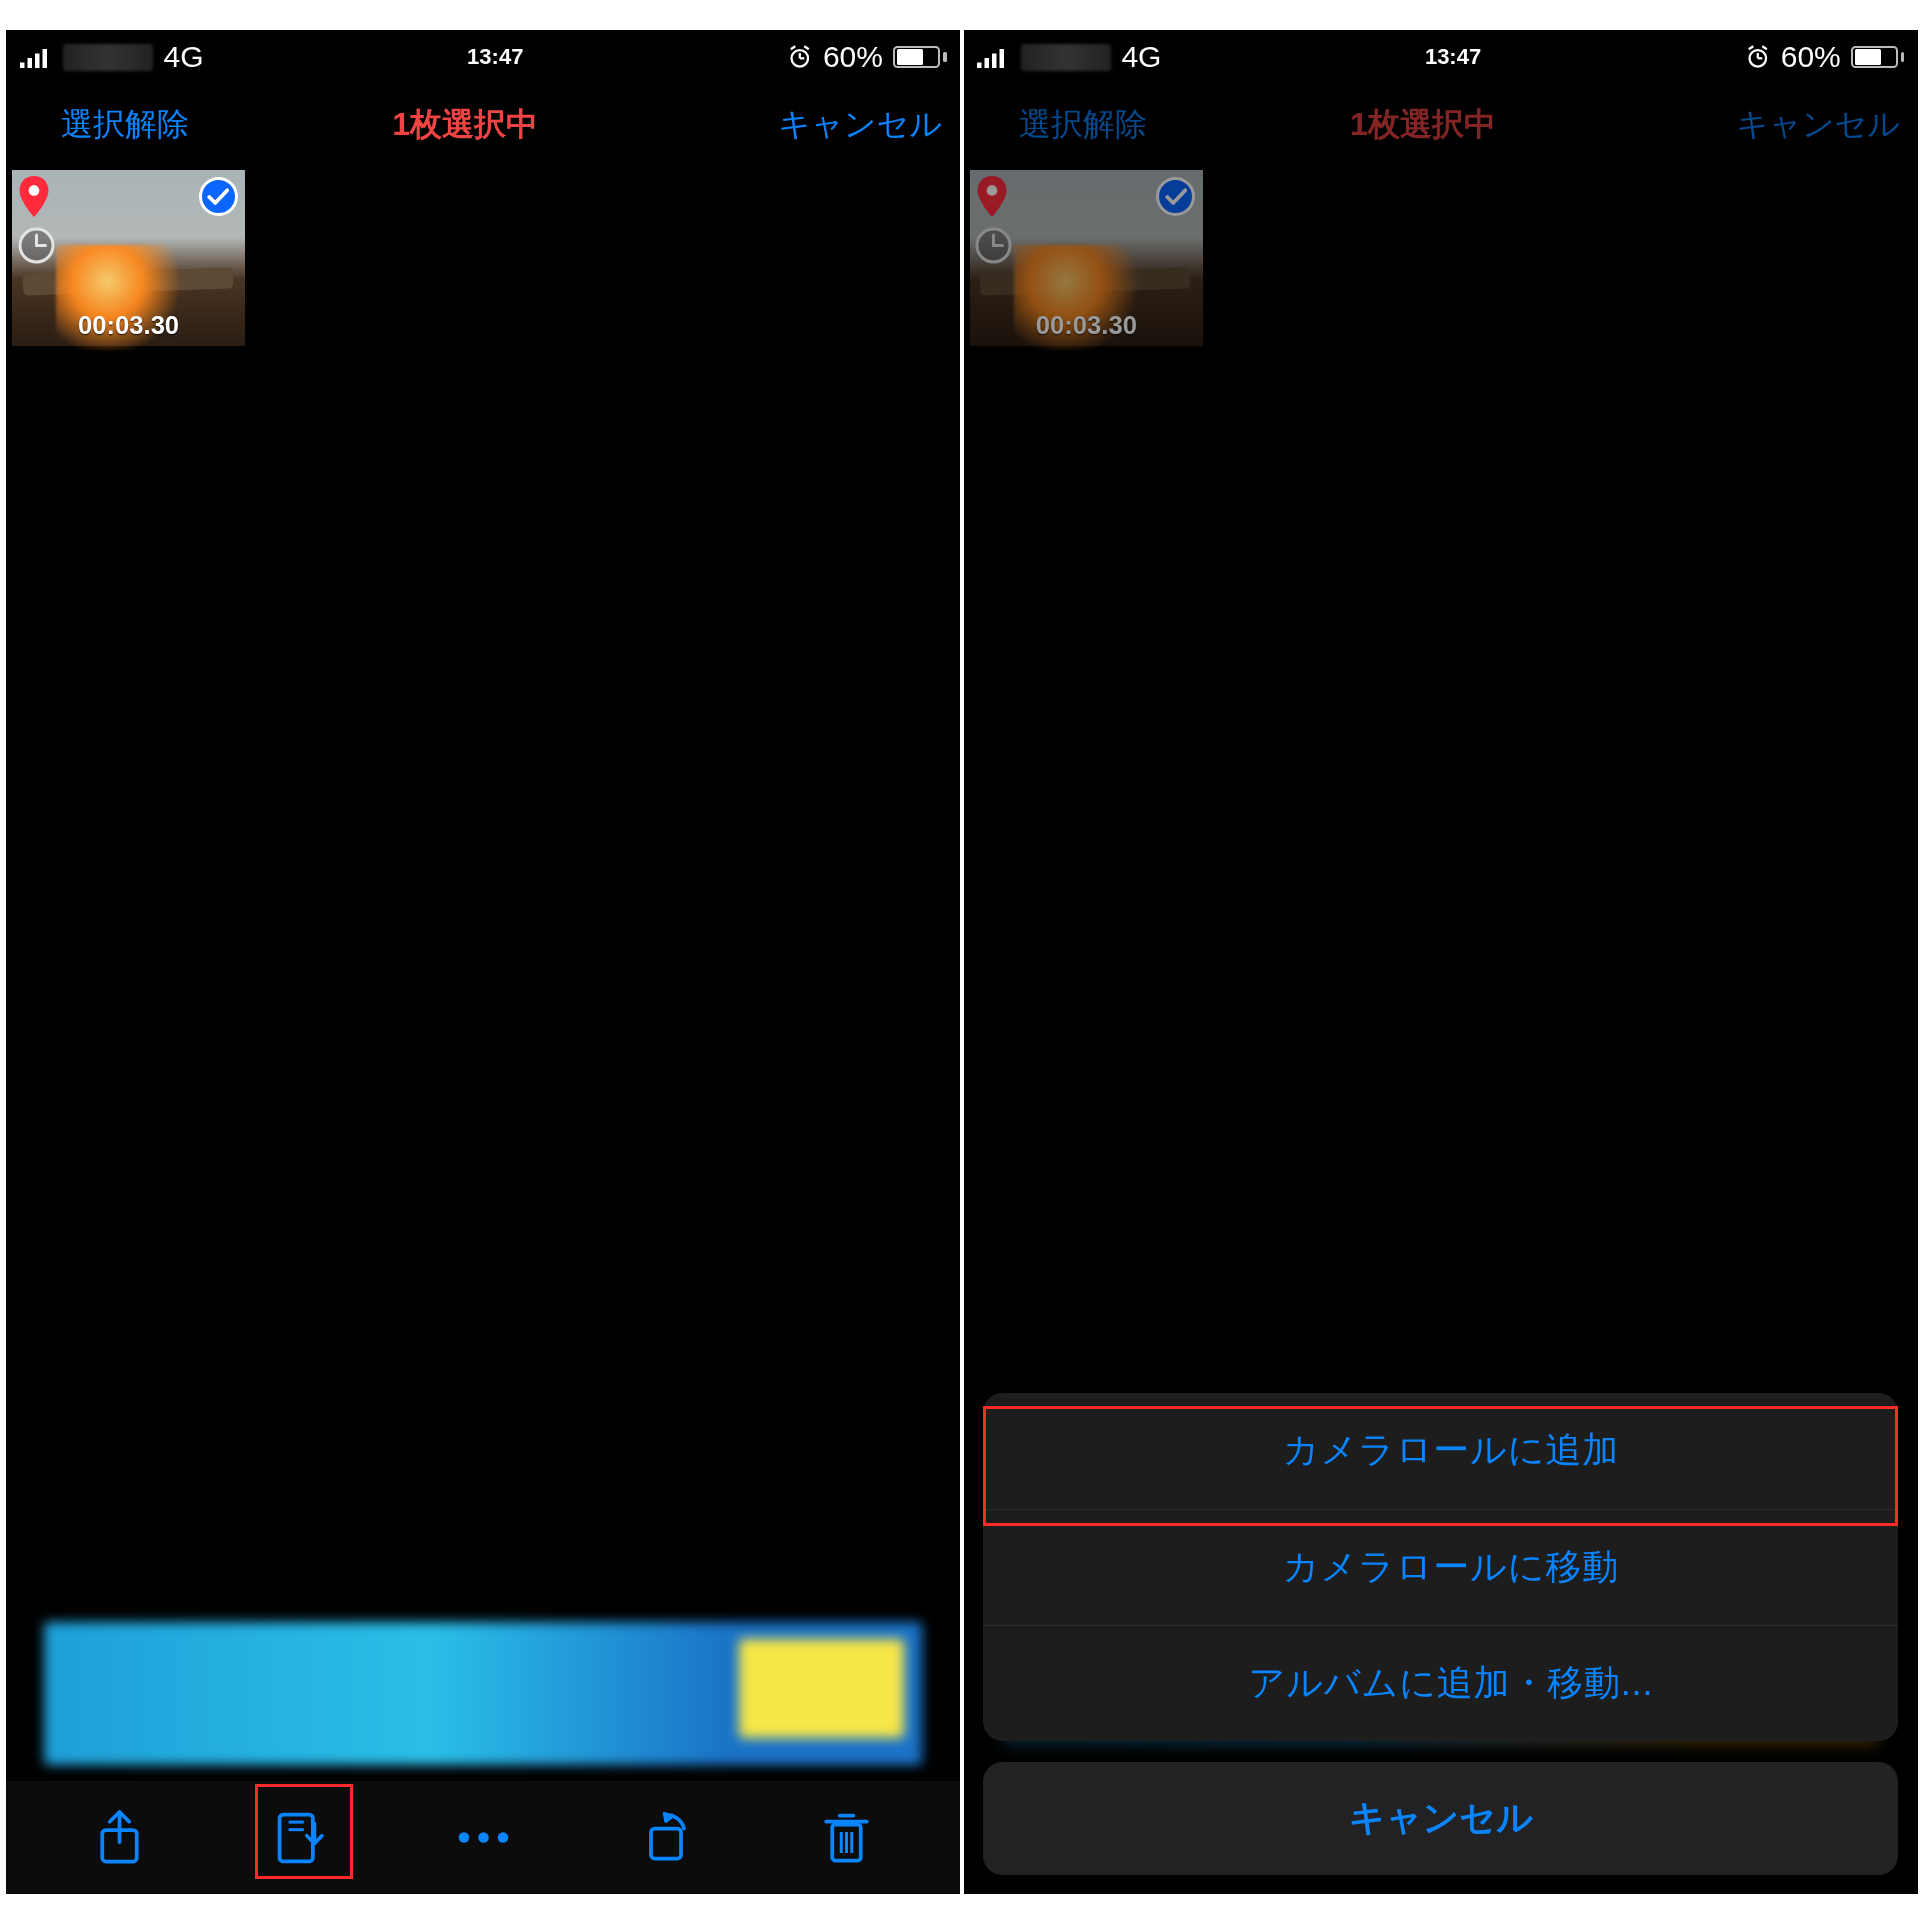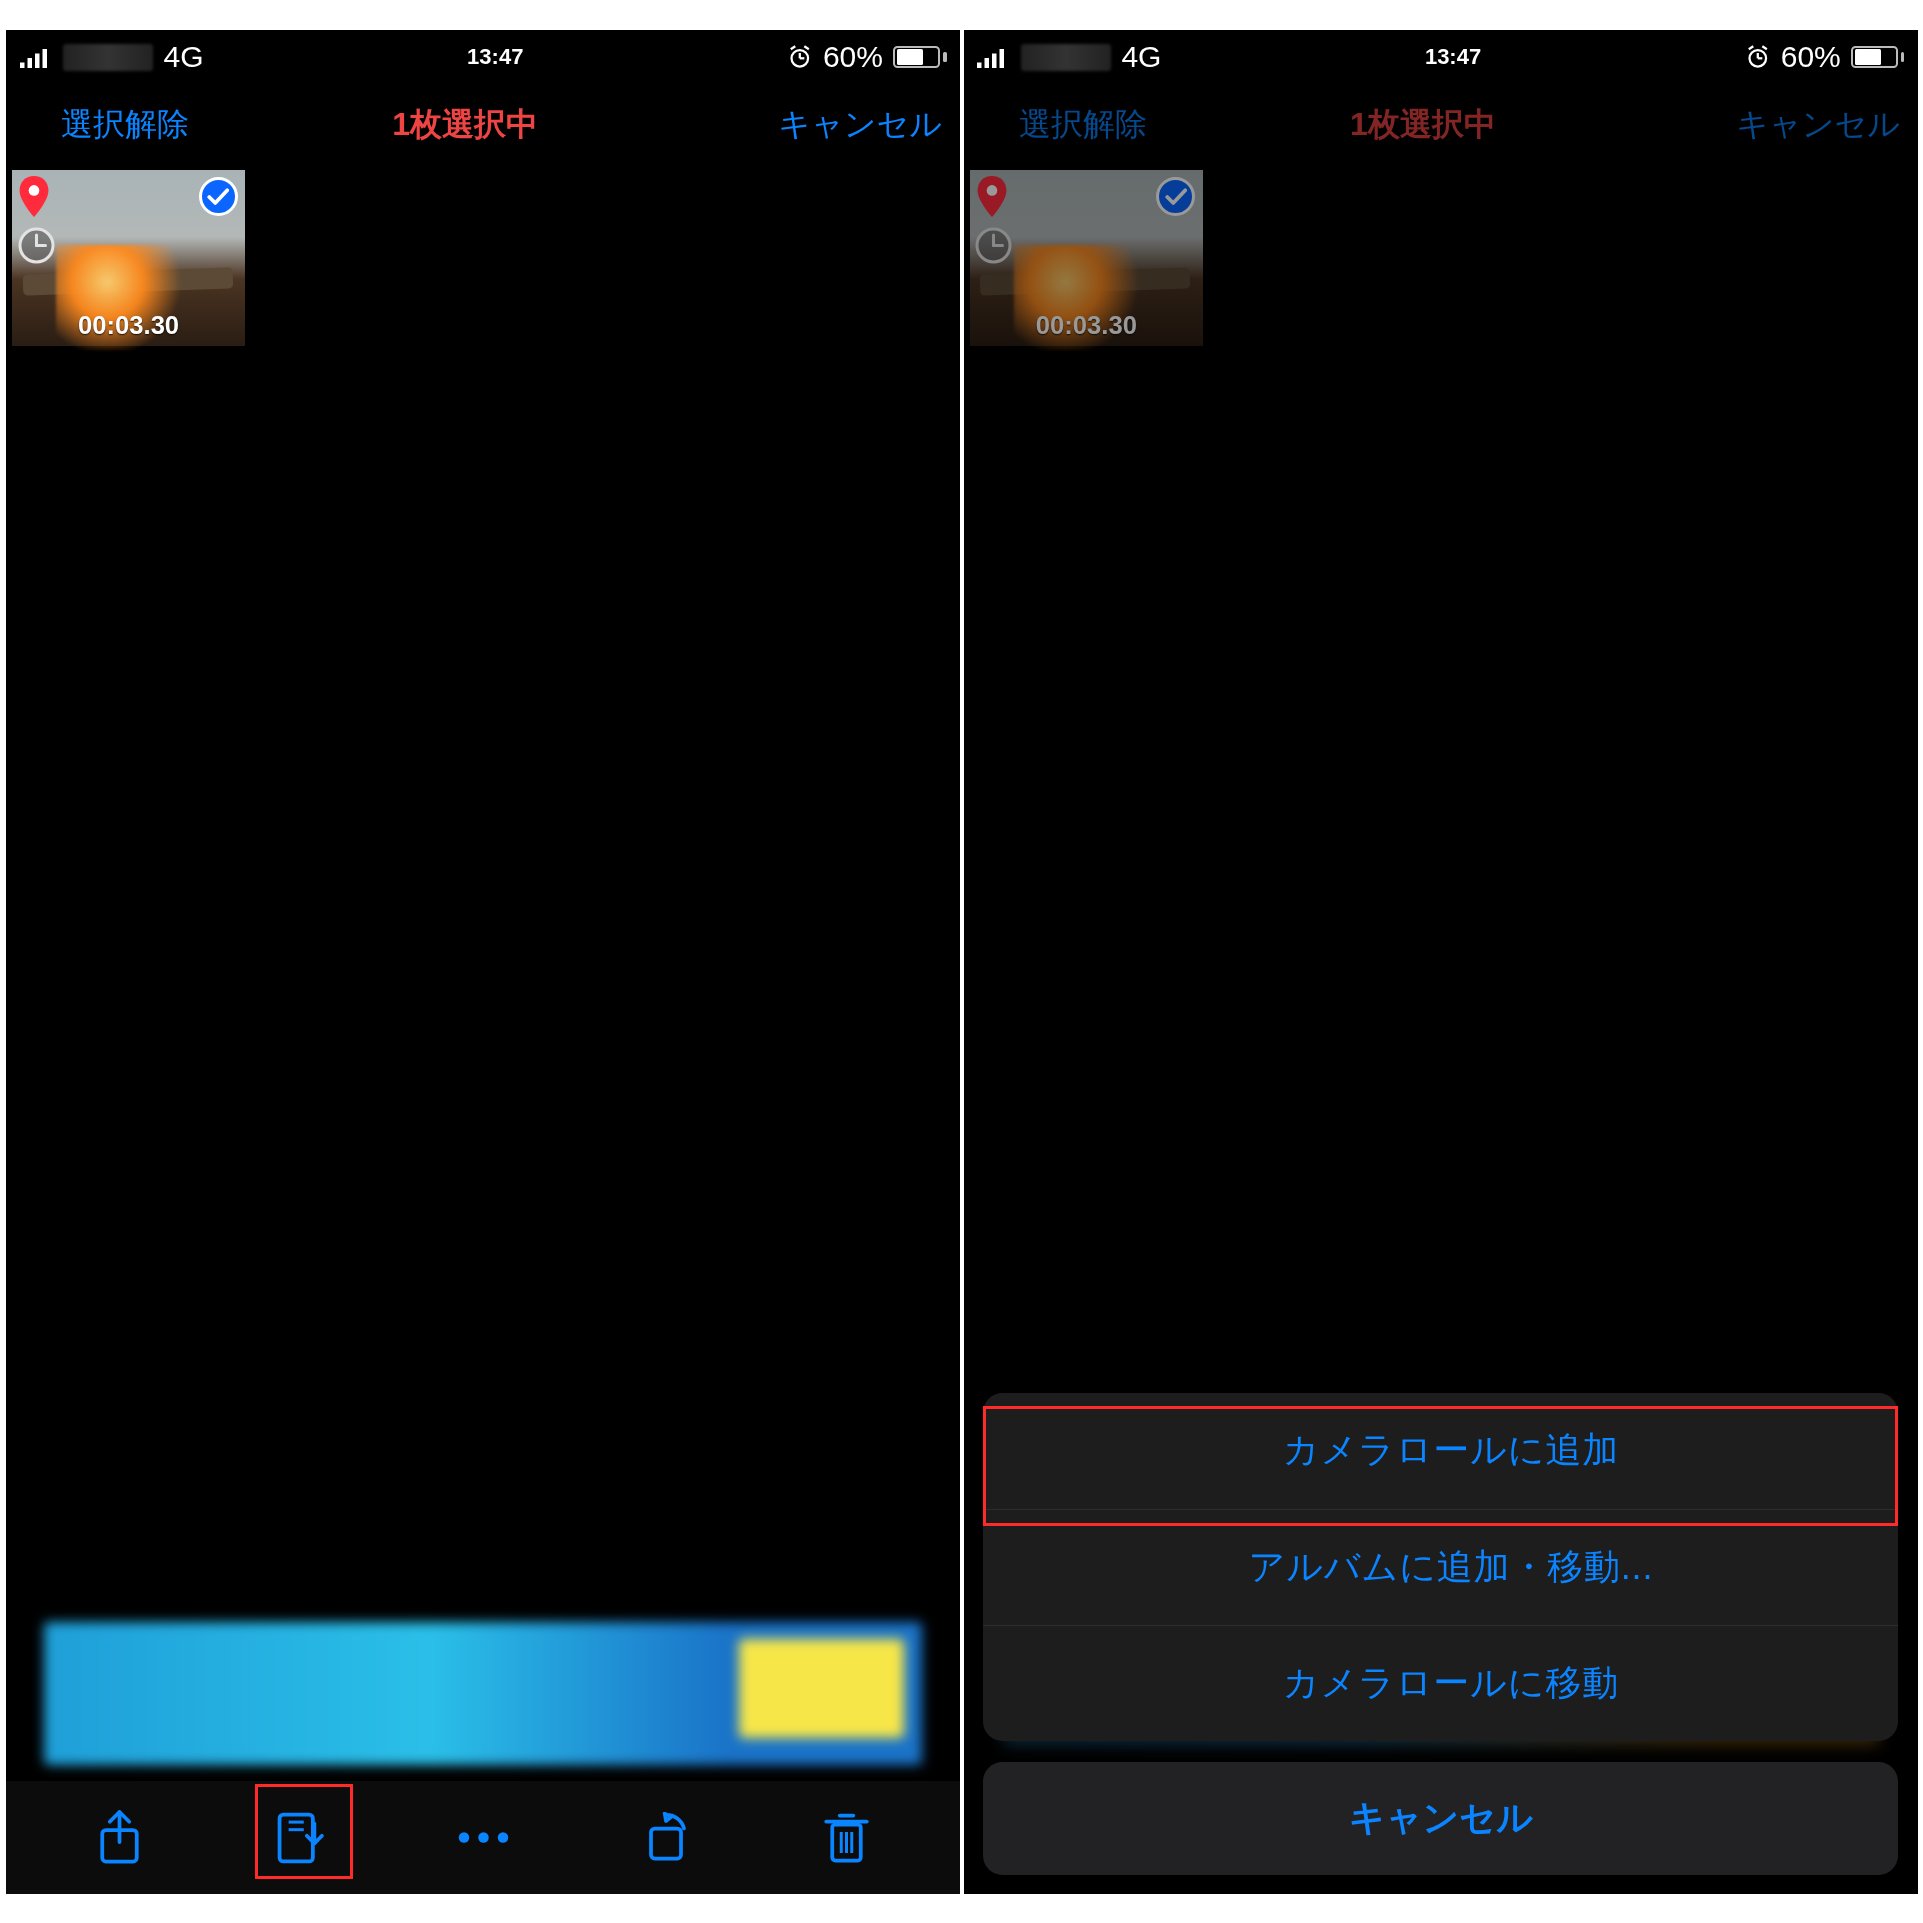--- a/index.html
+++ b/index.html
@@ -351,22 +351,22 @@
               </svg>
       </span>
       <div class="duration">00:03.30</div>
     </div>
 
     <div class="ad-behind"></div>
 
     <div class="sheet">
       <div class="sheet-group">
         <div class="sheet-item">カメラロールに追加</div>
+        <div class="sheet-item">カメラロールに移動</div>
         <div class="sheet-item">アルバムに追加・移動...</div>
-        <div class="sheet-item">カメラロールに移動</div>
       </div>
       <div class="sheet-cancel">キャンセル</div>
     </div>
 
     <div class="red-outline-sheet" style="left:19.5px; right:19.5px; bottom:368px; height:120px;"></div>
   </div>
 
 </div>
 
 </div>

